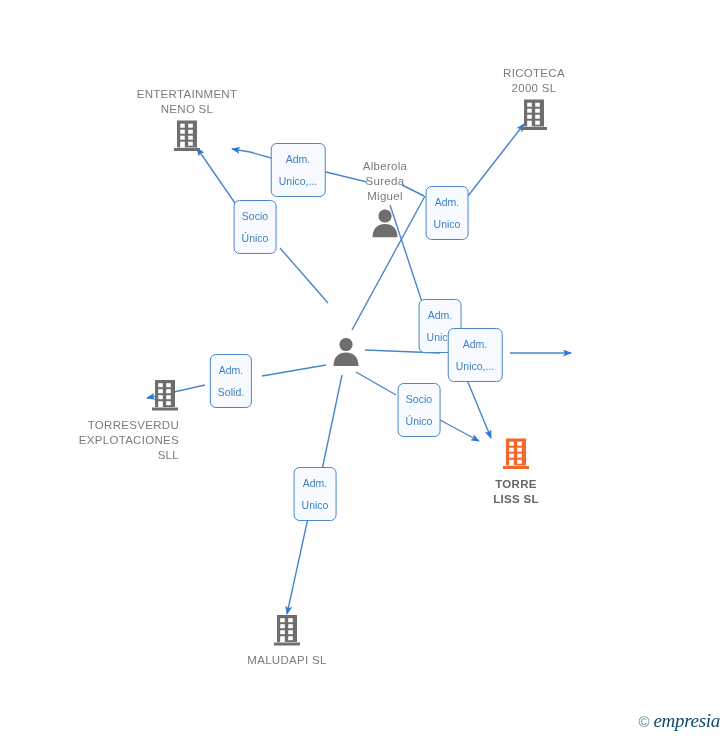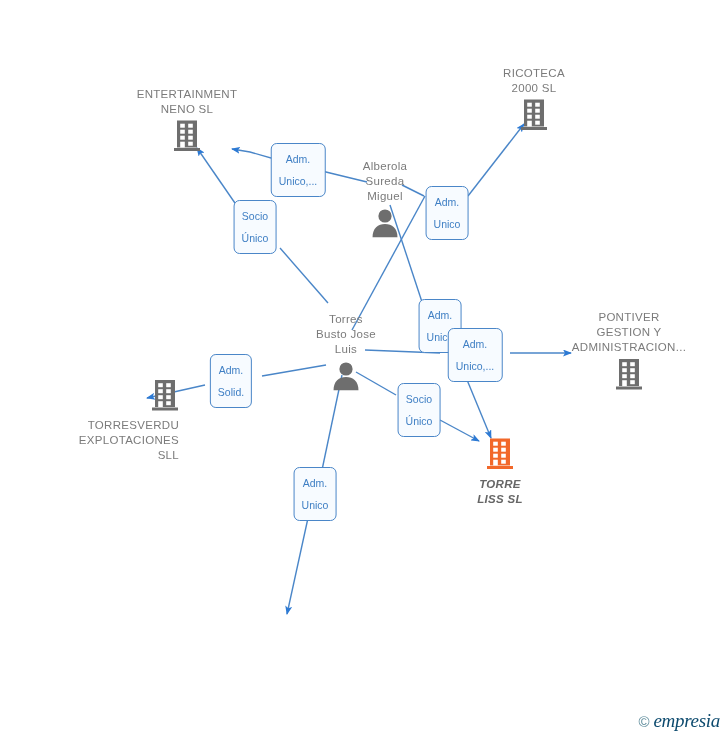--- a/index.html
+++ b/index.html
@@ -160,82 +160,77 @@
     <div class="node-label">Alberola
 Sureda
 Miguel</div>
     <span class="node-icon"><svg width="28" height="30" viewBox="0 0 28 30" xmlns="http://www.w3.org/2000/svg">
           <circle cx="14" cy="8.5" r="6.6" fill="#6e6e6e"></circle>
           <path d="M1.5,30 C1.5,20.5 7,16.5 14,16.5 C21,16.5 26.5,20.5 26.5,30 Z" fill="#6e6e6e"></path>
         </svg></span>
   </div>
 
   <div class="node person" style="left: 346px; top: 353px;">
-    <div class="node-label">Torres
-Busto Jose
-Luis</div>
     <span class="node-icon"><svg width="28" height="30" viewBox="0 0 28 30" xmlns="http://www.w3.org/2000/svg">
           <circle cx="14" cy="8.5" r="6.6" fill="#6e6e6e"></circle>
           <path d="M1.5,30 C1.5,20.5 7,16.5 14,16.5 C21,16.5 26.5,20.5 26.5,30 Z" fill="#6e6e6e"></path>
         </svg></span>
   </div>
 
-  <div class="node company" style="left: 629px; top: 352px;">
-    <div class="node-label">PONTIVER
-GESTION Y
-ADMINISTRACION...</div>
-    <span class="node-icon"><svg width="28" height="32" viewBox="0 0 28 32" xmlns="http://www.w3.org/2000/svg">
-          <rect x="4" y="1" width="20" height="27" fill="#6e6e6e"></rect>
-          <rect x="7.2" y="4.2" width="4.6" height="4" fill="#fff"></rect>
-          <rect x="15.2" y="4.2" width="4.6" height="4" fill="#fff"></rect>
-          <rect x="7.2" y="10.2" width="4.6" height="4" fill="#fff"></rect>
-          <rect x="15.2" y="10.2" width="4.6" height="4" fill="#fff"></rect>
-          <rect x="7.2" y="16.2" width="4.6" height="4" fill="#fff"></rect>
-          <rect x="15.2" y="16.2" width="4.6" height="4" fill="#fff"></rect>
-          <rect x="7.2" y="22.2" width="4.6" height="5.8" fill="#fff"></rect>
-          <rect x="15.2" y="22.2" width="4.6" height="4" fill="#fff"></rect>
-          <rect x="1" y="28.5" width="26" height="3" fill="#6e6e6e"></rect>
-        </svg></span>
-  </div>
 
   <div class="node company label-below" style="left: 99px; top: 421px; text-align: right;">
     <span class="node-icon"><svg width="28" height="32" viewBox="0 0 28 32" xmlns="http://www.w3.org/2000/svg">
           <rect x="4" y="1" width="20" height="27" fill="#6e6e6e"></rect>
           <rect x="7.2" y="4.2" width="4.6" height="4" fill="#fff"></rect>
           <rect x="15.2" y="4.2" width="4.6" height="4" fill="#fff"></rect>
           <rect x="7.2" y="10.2" width="4.6" height="4" fill="#fff"></rect>
           <rect x="15.2" y="10.2" width="4.6" height="4" fill="#fff"></rect>
           <rect x="7.2" y="16.2" width="4.6" height="4" fill="#fff"></rect>
           <rect x="15.2" y="16.2" width="4.6" height="4" fill="#fff"></rect>
           <rect x="7.2" y="22.2" width="4.6" height="5.8" fill="#fff"></rect>
           <rect x="15.2" y="22.2" width="4.6" height="4" fill="#fff"></rect>
           <rect x="1" y="28.5" width="26" height="3" fill="#6e6e6e"></rect>
         </svg></span>
     <div class="node-label">TORRESVERDU
 EXPLOTACIONES
 SLL</div>
   </div>
 
-  <div class="node company label-below" style="left: 500px; top: 472px; font-style: italic;">
+  <div class="node company label-below" style="left: 516px; top: 472px;">
     <span class="node-icon"><svg width="28" height="32" viewBox="0 0 28 32" xmlns="http://www.w3.org/2000/svg">
           <rect x="4" y="1" width="20" height="27" fill="#f2682a"></rect>
           <rect x="7.2" y="4.2" width="4.6" height="4" fill="#fff"></rect>
           <rect x="15.2" y="4.2" width="4.6" height="4" fill="#fff"></rect>
           <rect x="7.2" y="10.2" width="4.6" height="4" fill="#fff"></rect>
           <rect x="15.2" y="10.2" width="4.6" height="4" fill="#fff"></rect>
           <rect x="7.2" y="16.2" width="4.6" height="4" fill="#fff"></rect>
           <rect x="15.2" y="16.2" width="4.6" height="4" fill="#fff"></rect>
           <rect x="7.2" y="22.2" width="4.6" height="5.8" fill="#fff"></rect>
           <rect x="15.2" y="22.2" width="4.6" height="4" fill="#fff"></rect>
           <rect x="1" y="28.5" width="26" height="3" fill="#f2682a"></rect>
         </svg></span>
     <div class="node-label highlight">TORRE
 LISS  SL</div>
   </div>
 
+  <div class="node company label-below" style="left: 287px; top: 641px;">
+    <span class="node-icon"><svg width="28" height="32" viewBox="0 0 28 32" xmlns="http://www.w3.org/2000/svg">
+          <rect x="4" y="1" width="20" height="27" fill="#6e6e6e"></rect>
+          <rect x="7.2" y="4.2" width="4.6" height="4" fill="#fff"></rect>
+          <rect x="15.2" y="4.2" width="4.6" height="4" fill="#fff"></rect>
+          <rect x="7.2" y="10.2" width="4.6" height="4" fill="#fff"></rect>
+          <rect x="15.2" y="10.2" width="4.6" height="4" fill="#fff"></rect>
+          <rect x="7.2" y="16.2" width="4.6" height="4" fill="#fff"></rect>
+          <rect x="15.2" y="16.2" width="4.6" height="4" fill="#fff"></rect>
+          <rect x="7.2" y="22.2" width="4.6" height="5.8" fill="#fff"></rect>
+          <rect x="15.2" y="22.2" width="4.6" height="4" fill="#fff"></rect>
+          <rect x="1" y="28.5" width="26" height="3" fill="#6e6e6e"></rect>
+        </svg></span>
+    <div class="node-label">MALUDAPI SL</div>
+  </div>
 
   <div class="edge-label" style="left: 298px; top: 170px;">Adm.
 Unico,...</div>
   <div class="edge-label" style="left: 447px; top: 213px;">Adm.
 Unico</div>
   <div class="edge-label" style="left: 255px; top: 227px;">Socio
 Único</div>
   <div class="edge-label" style="left: 440px; top: 326px;">Adm.
 Unico</div>
   <div class="edge-label" style="left: 475px; top: 355px;">Adm.

